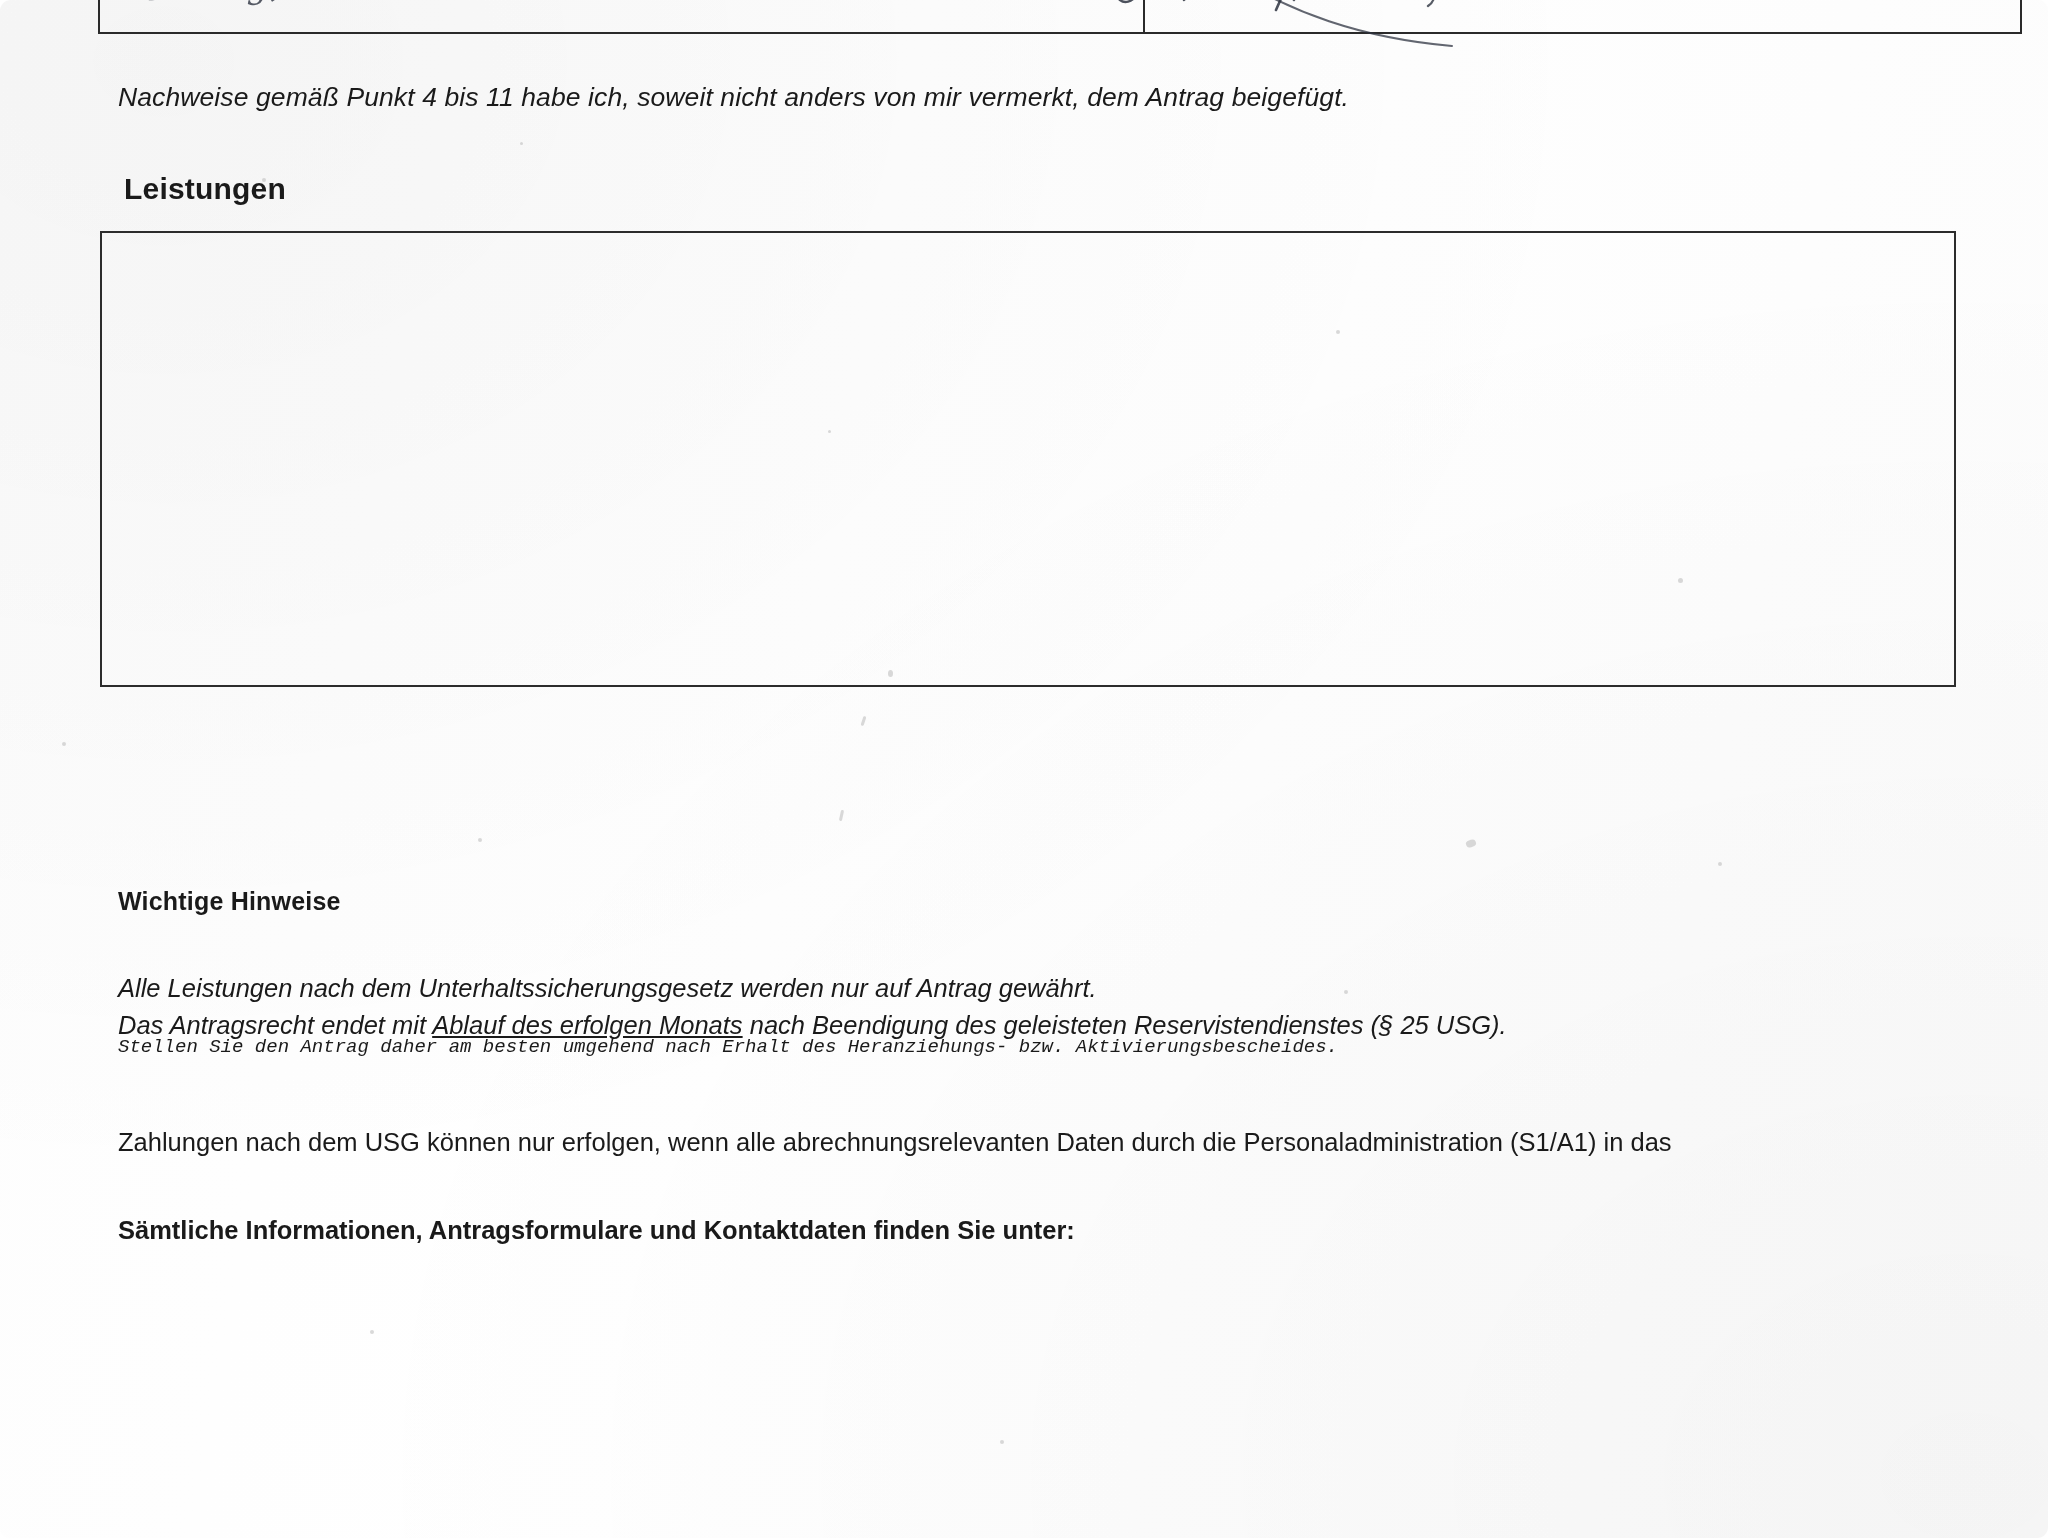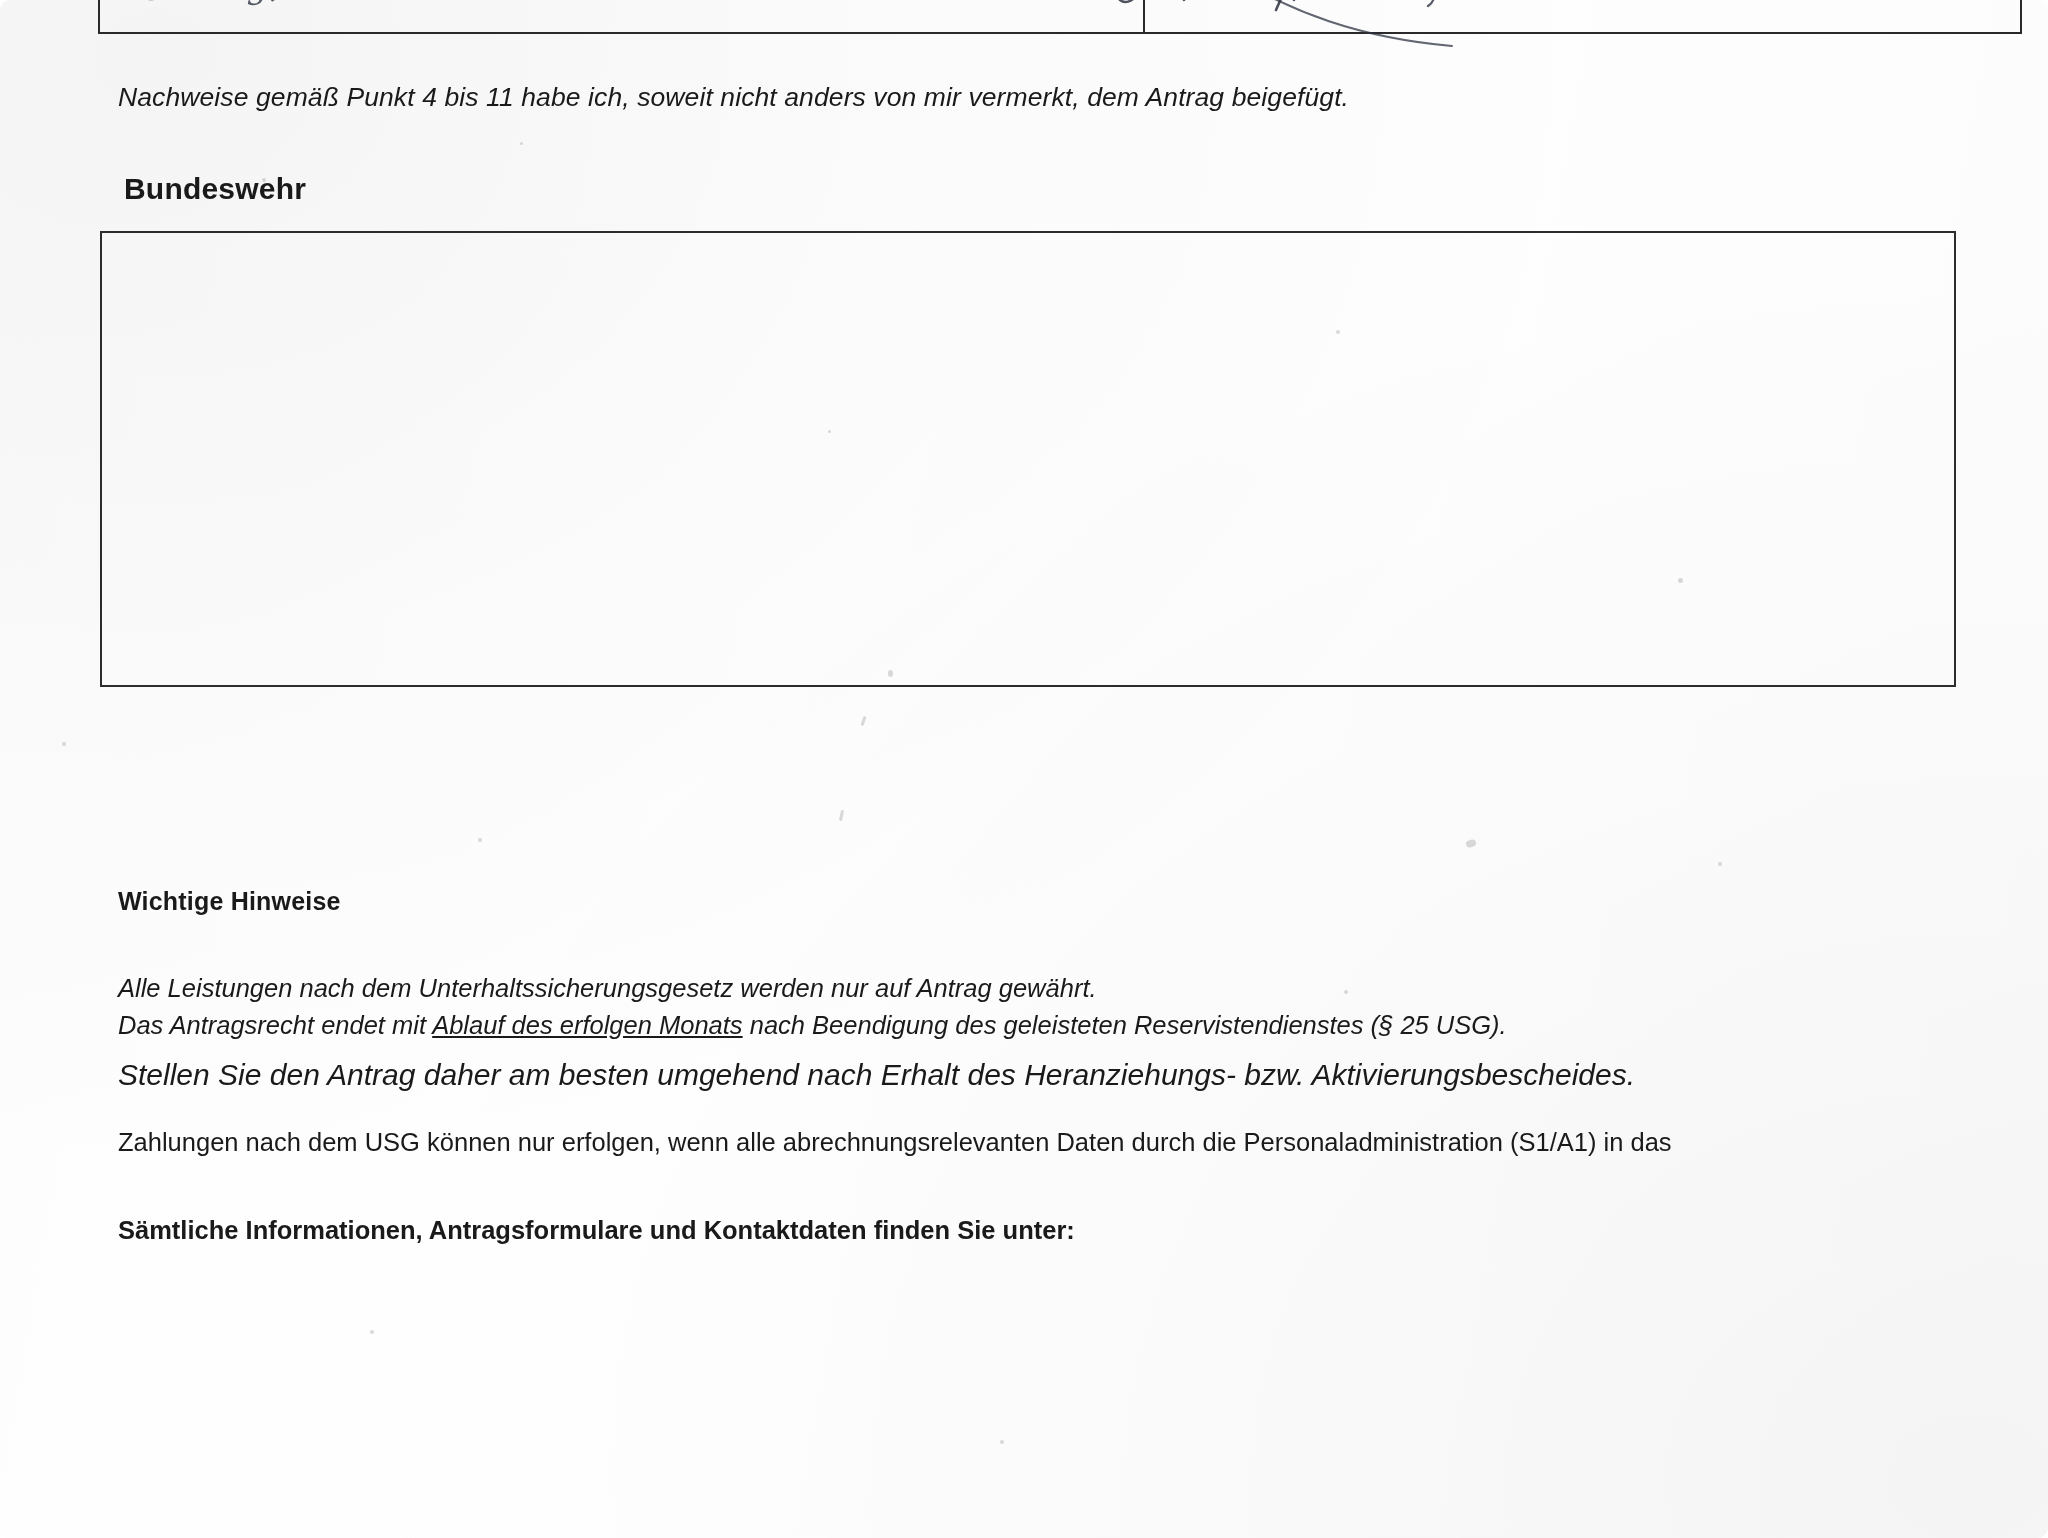--- a/index.html
+++ b/index.html
@@ -116,21 +116,21 @@
   .hinweise-title {
     left: 118px;
     top: 887px;
     font-size: 25px;
     font-weight: bold;
     letter-spacing: .2px;
   }
 
   .p1a { left: 118px; top: 974px;  font-size: 25.5px; font-style: italic; }
   .p1b { left: 118px; top: 1011px; font-size: 25.5px; font-style: italic; }
-  .p2  { left: 118px; top: 1058px; font-size: 30px; font-style: italic; }
+  .p2  { left: 118px; top: 1036px; font-size: 19px; font-style: italic; font-family: Liberation Mono, monospace; }
   .p3a { left: 118px; top: 1128px; font-size: 25.5px; }
   .p3b { left: 118px; top: 1164px; font-size: 25.5px; }
   .p4a { left: 118px; top: 1216px; font-size: 25.5px; font-weight: bold; }
   .p4b { left: 118px; top: 1260px; font-size: 25.5px; }
 </style>
 </head>
 <body>
 
 <div class="page">
 
@@ -162,21 +162,21 @@
       <path d="M104 62 C126 36, 140 24, 152 34 C162 42, 148 62, 140 56 C134 50, 148 36, 170 34 C196 32, 206 52, 214 62" stroke="#2d3340" stroke-width="2.4" stroke-linecap="round" opacity="0.85"></path>
       <path d="M196 72 C214 30, 228 16, 238 26 C248 36, 236 60, 226 56 C218 52, 234 30, 258 32 C278 34, 286 52, 300 60" stroke="#2d3340" stroke-width="2.6" stroke-linecap="round" opacity="0.85"></path>
       <path d="M268 60 C288 26, 308 14, 318 28 C326 40, 308 62, 300 54 C294 46, 316 32, 338 40 C356 46, 358 62, 348 68" stroke="#2d3340" stroke-width="2.4" stroke-linecap="round" opacity="0.8"></path>
       <path d="M150 36 C210 74, 280 100, 372 108" stroke="#2d3340" stroke-width="2" stroke-linecap="round" opacity="0.75"></path>
       <path d="M238 22 C272 18, 306 22, 336 34" stroke="#2d3340" stroke-width="1.8" stroke-linecap="round" opacity="0.6"></path>
     </svg>
   </div>
 
   <div class="tline note-attached">Nachweise gemäß Punkt 4 bis 11 habe ich, soweit nicht anders von mir vermerkt, dem Antrag beigefügt.</div>
 
-  <div class="tline bemerkungen-title">Bundeswehr</div>
+  <div class="tline bemerkungen-title">Leistungen</div>
 
   <div class="bemerkungen-box"></div>
 
   <div class="tline hinweise-title">Wichtige Hinweise</div>
 
   <div class="tline p1a">Alle Leistungen nach dem Unterhaltssicherungsgesetz werden nur auf Antrag gewährt.</div>
 
   <div class="tline p1b">
     <span>Das Antragsrecht endet mit </span><span class="u">Ablauf des erfolgen Monats</span><span> nach Beendigung des geleisteten Reservistendienstes (§ 25 USG).</span>
   </div>

